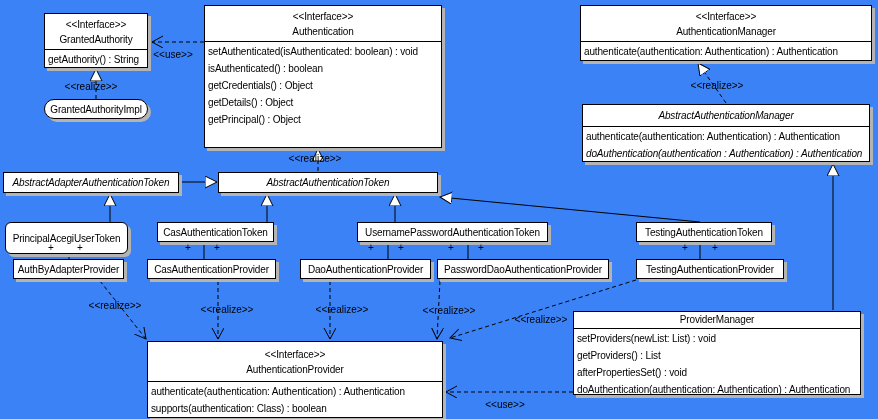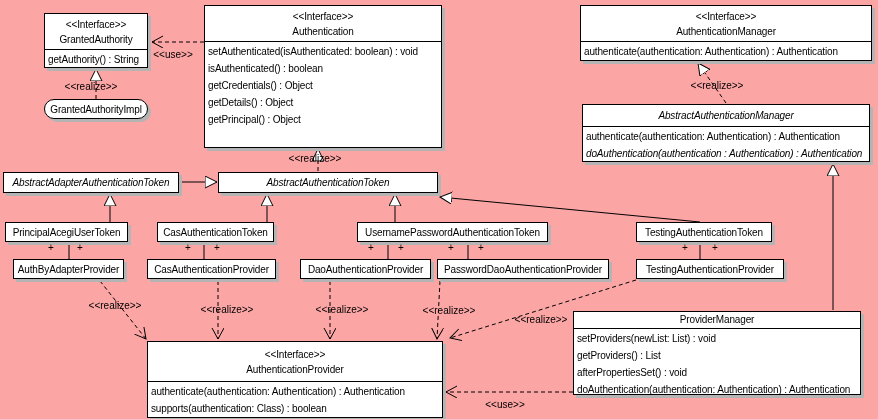--- a/index.html
+++ b/index.html
@@ -1,18 +1,18 @@
 <!DOCTYPE html>
 <html><head>
 <meta charset="utf-8">
 <style>
   * { margin:0; padding:0; box-sizing:border-box; }
   html,body { background:#f0f0f0; }
   body { font-family:"Liberation Sans", sans-serif; }
-  .diagram { position:relative; width:878px; height:419px; background:#fca5a5; overflow:hidden; }
+  .diagram { position:relative; width:878px; height:419px; background:#3b82f6; overflow:hidden; }
   svg.wires { position:absolute; left:0; top:0; width:878px; height:419px; }
   .uml-box { position:absolute; background:#fff; border:1px solid #000;
              box-shadow:3px 3px 0 #b4b4b4; font-size:10px; letter-spacing:-0.15px;
              color:#000; overflow:hidden; }
   .head { text-align:center; padding:3px 2px 2px; }
   .head.tall { padding-top:5px; padding-bottom:4px; }
   .head .line { line-height:15px; white-space:nowrap; }
   .head.single { padding:0 2px; }
   .head.single .line { line-height:21px; }
   .head.single.thin .line { line-height:16px; }
@@ -111,21 +111,21 @@
   </div>
 
   <div class="uml-box simple" style="left:218px;top:172px;width:220px;height:21px;">
     <span class="it">AbstractAuthenticationToken</span>
   </div>
 
   <div class="uml-box simple" style="left:3px;top:172px;width:176px;height:21px;">
     <span class="it">AbstractAdapterAuthenticationToken</span>
   </div>
 
-  <div class="uml-box simple" style="left:5px;top:222px;width:123px;height:20px;">
+  <div class="uml-box simple" style="left:5px;top:222px;width:123px;height:32px;border-radius:6px;">
     <span>PrincipalAcegiUserToken</span>
   </div>
 
   <div class="uml-box simple" style="left:157px;top:222px;width:117px;height:20px;">
     <span>CasAuthenticationToken</span>
   </div>
 
   <div class="uml-box simple" style="left:357px;top:222px;width:191px;height:20px;">
     <span>UsernamePasswordAuthenticationToken</span>
   </div>

